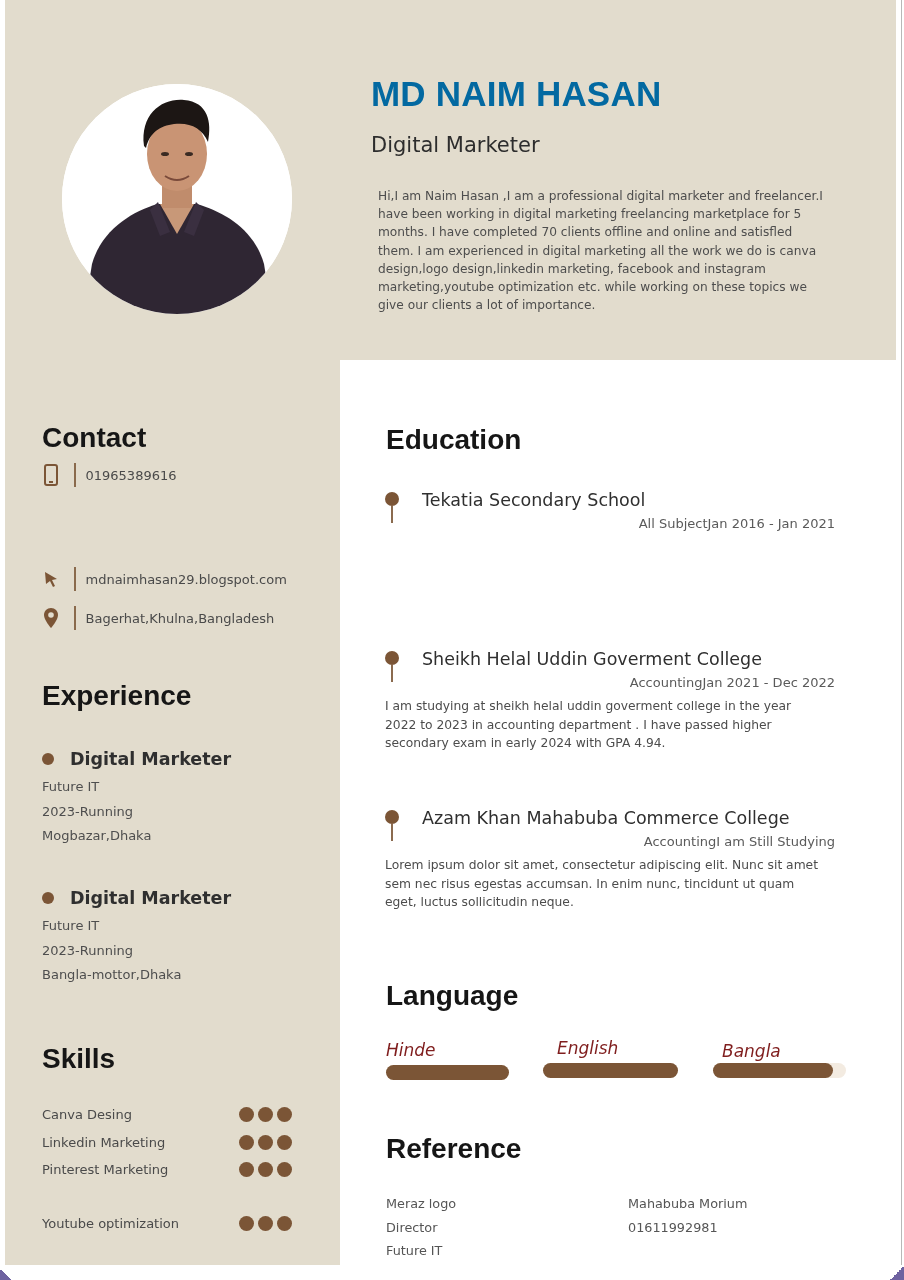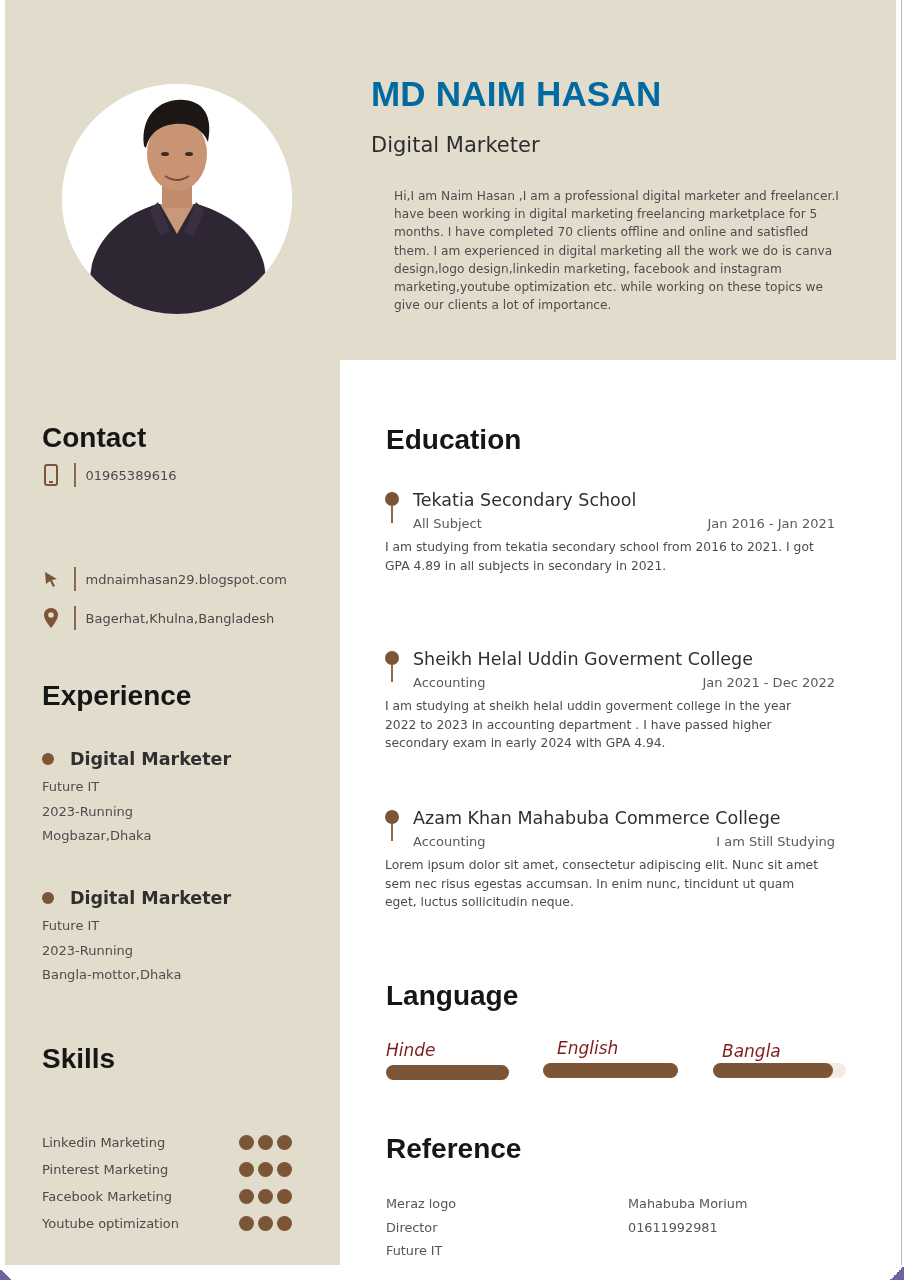--- a/index.html
+++ b/index.html
@@ -13,21 +13,21 @@
 
   
   .header-band { position: absolute; left: 5px; top: 0; width: 891px; height: 360px; background: #e2dccd; }
   .sidebar { position: absolute; left: 5px; top: 360px; width: 335px; height: 905px; background: #e2dccd; }
 
   .photo { position: absolute; left: 62px; top: 84px; width: 230px; height: 230px; border-radius: 50%; background: #ffffff; overflow: hidden; }
   .photo svg { width: 100%; height: 100%; display: block; }
 
   .name { position: absolute; left: 371px; top: 74px; font-family: "Liberation Sans", sans-serif; font-weight: 700; font-size: 35px; color: #0369a1; letter-spacing: 0.2px; }
   .role { position: absolute; left: 371px; top: 133px; font-size: 21px; color: #2d2d2d; }
-  .bio { position: absolute; left: 378px; top: 187px; width: 450px; font-size: 12.2px; line-height: 18.2px; color: #4d4d4d; margin-left: 16px; }
+  .bio { position: absolute; left: 378px; top: 187px; width: 450px; font-size: 12.2px; line-height: 18.2px; color: #4d4d4d; }
 
   .h2 { position: absolute; font-family: "Liberation Sans", sans-serif; font-weight: 700; font-size: 28px; color: #161616; }
 
   
   .contact-row { position: absolute; left: 40px; height: 26px; display: flex; align-items: center; }
   .contact-row .ico { width: 22px; height: 24px; display: flex; align-items: center; justify-content: center; }
   .contact-row .sep { width: 1.5px; height: 24px; background: #8a6a4c; margin: 0 10px 0 12px; }
   .contact-row .txt { font-size: 13px; color: #4a4a4a; }
 
   
@@ -41,22 +41,22 @@
   .skill { position: absolute; left: 42px; width: 250px; height: 20px; display: flex; align-items: center; justify-content: space-between; }
   .skill .lbl { font-size: 13px; color: #4a4a4a; }
   .skill .dots { display: flex; gap: 4px; }
   .skill .dots span { width: 15px; height: 15px; border-radius: 50%; background: #7b5536; display: block; }
 
   
   .edu { position: absolute; left: 385px; width: 450px; }
   .edu .marker { position: absolute; left: 0; top: 2px; width: 14px; height: 30px; }
   .edu .marker .ball { width: 14px; height: 14px; border-radius: 50%; background: #7b5536; }
   .edu .marker .stem { width: 1.5px; height: 17px; background: #8b6b4f; margin-left: 6px; }
-  .edu .school { margin-left: 28px; font-size: 17.5px; color: #2f2f2f; }
-  .edu .meta { margin-left: 28px; margin-top: 6px; display: flex; justify-content: space-between; font-size: 13px; color: #5a5a5a; }
+  .edu .school { margin-left: 37px; font-size: 17.5px; color: #2f2f2f; }
+  .edu .meta { margin-left: 28px; margin-top: 6px; display: flex; justify-content: flex-end; font-size: 13px; color: #5a5a5a; }
   .edu .desc { margin-top: 7px; font-size: 12.3px; line-height: 18.5px; color: #4c4c4c; width: 440px; }
 
   
   .lang { position: absolute; top: 1040px; }
   .lang .lbl { font-size: 17px; color: #7f1d1d; font-style: italic; }
   .lang .track { position: absolute; top: 25px; height: 15px; border-radius: 8px; background: #f3ebe1; }
   .lang .fill { height: 15px; border-radius: 8px; background: #7b5536; }
 
   
   .ref { position: absolute; font-size: 12.8px; color: #555555; line-height: 23.5px; }
@@ -152,38 +152,38 @@
       </div>
     <div class="lines">
       <div class="line">Future IT</div>
       <div class="line">2023-Running</div>
       <div class="line">Bangla-mottor,Dhaka</div>
     </div>
   </div>
 
   <div class="h2" style="left:42px; top:1043px;">Skills</div>
 
+  <div class="skill" style="top:1104px;">
+    <span class="lbl">Canva Desing</span>
+    <span class="dots">
+        <span></span>
+        <span></span>
+        <span></span>
+      </span>
+  </div>
   <div class="skill" style="top:1132px;">
     <span class="lbl">Linkedin Marketing</span>
     <span class="dots">
         <span></span>
         <span></span>
         <span></span>
       </span>
   </div>
   <div class="skill" style="top:1159px;">
     <span class="lbl">Pinterest Marketing</span>
-    <span class="dots">
-        <span></span>
-        <span></span>
-        <span></span>
-      </span>
-  </div>
-  <div class="skill" style="top:1186px;">
-    <span class="lbl">Facebook Marketing</span>
     <span class="dots">
         <span></span>
         <span></span>
         <span></span>
       </span>
   </div>
   <div class="skill" style="top:1213px;gap:28px;">
     <span class="lbl">Youtube optimization</span>
     <span class="dots">
         <span></span>
@@ -197,21 +197,20 @@
   <div class="edu" style="top:490px;">
     <div class="marker">
         <div class="ball"></div>
         <div class="stem"></div>
       </div>
     <div class="school">Tekatia Secondary School</div>
     <div class="meta">
       <span>All Subject</span>
       <span>Jan 2016 - Jan 2021</span>
     </div>
-    <div class="desc">I am studying from tekatia secondary school from 2016 to 2021. I got GPA 4.89 in all subjects in secondary in 2021.</div>
   </div>
 
   <div class="edu" style="top:649px;">
     <div class="marker">
         <div class="ball"></div>
         <div class="stem"></div>
       </div>
     <div class="school">Sheikh Helal Uddin Goverment College</div>
     <div class="meta">
       <span>Accounting</span>

